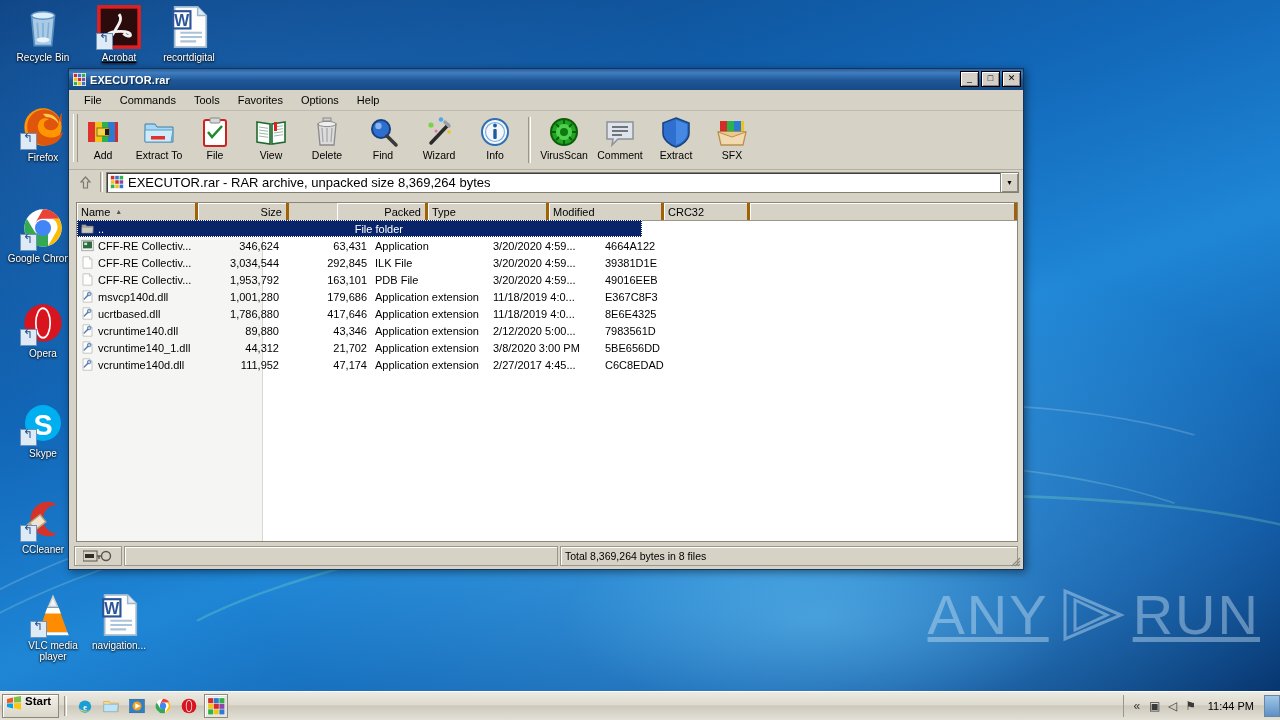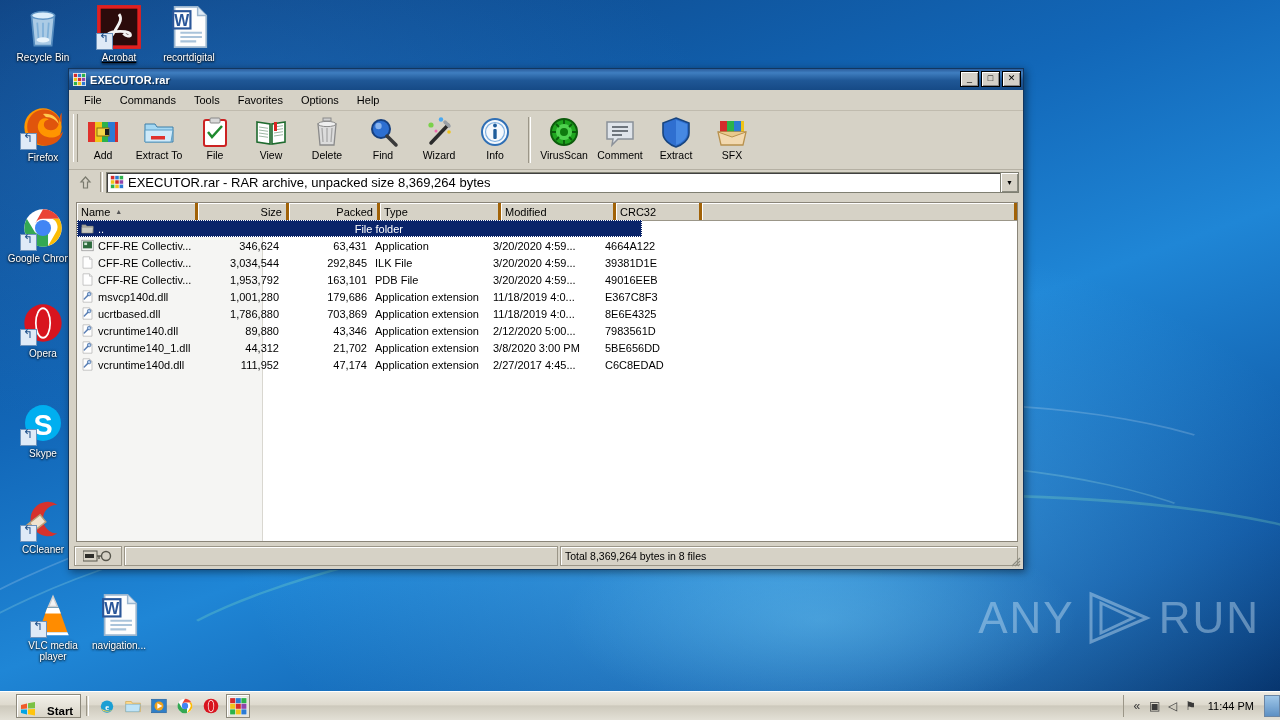--- a/index.html
+++ b/index.html
@@ -105,39 +105,39 @@
   
   #statusbar{position:absolute;left:5px;bottom:4px;width:944px;height:18px;display:flex;align-items:center;}
   .sbpanel{height:18px;background:#d6d2c6;border:1px solid #9b9688;
     box-shadow:inset 1px 1px 0 #fff;display:flex;align-items:center;font-size:10.5px;color:#000;padding:0 4px;}
   #sgrip{position:absolute;right:2px;bottom:2px;width:12px;height:12px;}
 
   
   #taskbar{position:absolute;left:0;bottom:0;width:1280px;height:28px;
     background:linear-gradient(to bottom,#eceae2 0%,#dedace 45%,#cdc9bc 50%,#e3e0d6 100%);
     border-top:1px solid #fff;display:flex;align-items:center;}
-  #startbtn{margin-left:16px;height:22px;display:flex;align-items:flex-end;padding:0 7px 0 3px;
+  #startbtn{margin-left:2px;height:22px;display:flex;align-items:flex-start;padding:0 7px 0 3px;
     background:linear-gradient(to bottom,#f3f1ea,#d9d5c8);
-    border:1px solid #8d897c;box-shadow:inset 1px 1px 0 #fff;cursor:pointer;gap:8px;}
+    border:1px solid #8d897c;box-shadow:inset 1px 1px 0 #fff;cursor:pointer;}
   #startbtn .slabel{font-size:11.5px;font-weight:bold;color:#000;margin-left:3px;}
   #qlsep{width:1px;height:20px;border-left:1px solid #9b9688;border-right:1px solid #fff;margin:0 5px;}
   .qlicon{width:22px;height:22px;margin:0 2px;display:flex;align-items:center;justify-content:center;cursor:pointer;}
   .qlicon.active{border:1px solid #8d897c;box-shadow:inset 1px 1px 0 #fff;background:#e8e5da;}
   #tray{margin-left:auto;display:flex;align-items:center;height:22px;padding:0 4px;
     border-left:1px solid #9b9688;}
   #tray .ticon2{width:18px;height:18px;display:flex;align-items:center;justify-content:center;
     font-size:12px;color:#3a3a3a;cursor:pointer;}
   #clock{font-size:11px;color:#000;margin:0 6px 0 8px;cursor:pointer;}
   #showdesk{width:14px;height:20px;background:linear-gradient(to bottom,#9fc7e8,#5d90c4);
     border:1px solid #6a86a5;cursor:pointer;}
 
   
   #watermark{position:absolute;right:20px;bottom:45px;display:flex;align-items:center;
     opacity:.42;pointer-events:none;}
-  #watermark .wtxt{font-size:44px;color:#cfe6f7;letter-spacing:2px;font-family:"Liberation Sans",sans-serif;}
+  #watermark .wtxt{font-size:56px;color:#cfe6f7;letter-spacing:2px;font-family:"Liberation Sans",sans-serif;text-decoration:underline;}
 </style>
 </head>
 <body>
 
 <div id="desktop">
   <div class="swoosh sw1"></div>
   <div class="swoosh sw2"></div>
   <div class="swoosh sw3"></div>
   <div class="glow"></div>
 
@@ -414,21 +414,21 @@
 
   <div id="listwrap">
     <div id="hdrrow">
         <div class="hcell" style="width: 110px;">
           <span>Name</span>
           <span class="sortarrow">▲</span>
         </div>
         <div class="hcell num" style="width: 80px;">
           <span>Size</span>
         </div>
-        <div class="hcell num" style="width: 80px;">
+        <div class="hcell num" style="width: 80px; margin-left: 48px;">
           <span>Packed</span>
         </div>
         <div class="hcell" style="width: 110px;">
           <span>Type</span>
         </div>
         <div class="hcell" style="width: 104px;">
           <span>Modified</span>
         </div>
         <div class="hcell" style="width: 75px;">
           <span>CRC32</span>
@@ -569,21 +569,21 @@
                 <path d="M8 22 L18 12" stroke="#5a7fb5" stroke-width="3.5" stroke-linecap="round"></path>
                 <circle cx="20" cy="10" r="4.5" fill="#8fb5e8" stroke="#3f6699" stroke-width="1.5"></circle>
                 <circle cx="20" cy="10" r="1.6" fill="#fff"></circle>
               </svg></span>
             <span>ucrtbased.dll</span>
           </div>
           <div class="fc num" style="width:80px">
             <span>1,786,880</span>
           </div>
           <div class="fc num" style="width:80px">
-            <span>703,869</span>
+            <span>417,646</span>
           </div>
           <div class="fc" style="width:110px">
             <span>Application extension</span>
           </div>
           <div class="fc" style="width:104px">
             <span>11/18/2019 4:0...</span>
           </div>
           <div class="fc" style="width:75px">
             <span>8E6E4325</span>
           </div>

